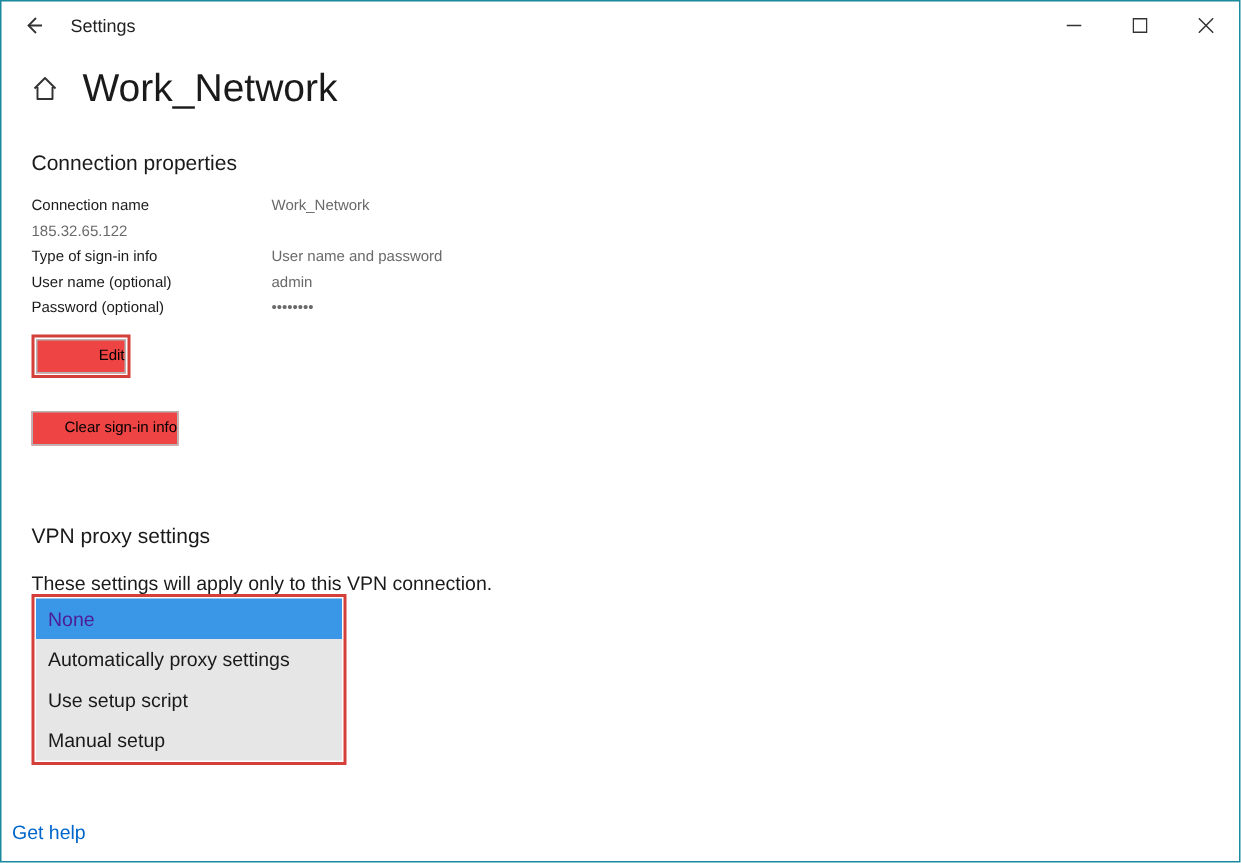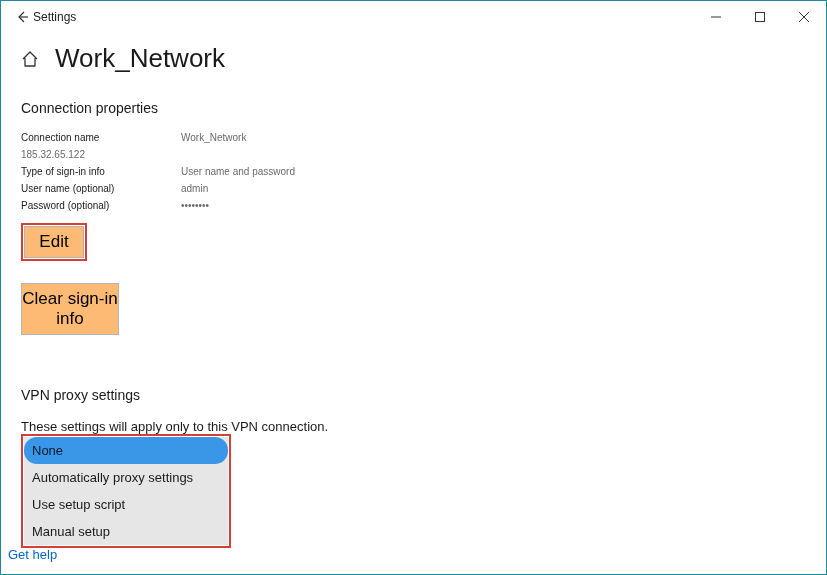--- a/index.html
+++ b/index.html
@@ -18,21 +18,21 @@
     display: flex;
     align-items: center;
     height: 32px;
     padding: 0 0 0 14px;
     font-size: 12px;
     color: #222;
   }
   .titlebar .back-area {
     display: flex;
     align-items: center;
-    gap: 4px;
+    gap: 18px;
   }
   .titlebar .back-icon svg { display: block; }
   .win-controls {
     margin-left: auto;
     display: flex;
   }
   .win-controls .ctrl {
     width: 44px;
     height: 30px;
     display: flex;
@@ -68,27 +68,27 @@
     font-size: 10px;
   }
   .prop-label {
     width: 160px;
     color: #1a1a1a;
   }
   .prop-value {
     color: #6a6a6a;
   }
   .btn {
-    background: #fdba74;
+    background: #ef4444;
     border: 1px solid #b5b5b5;
     padding: 5px 0;
     font-family: inherit;
-    font-size: 17px;
+    font-size: 10px;
     cursor: pointer;
-    text-align: center;
+    text-align: right;
   }
   .btn-edit-wrap {
     display: inline-block;
     border: 2px solid #d43f3a;
     padding: 1px;
     margin-top: 2px;
   }
   .btn-edit {
     width: 60px;
   }
@@ -109,22 +109,21 @@
     background: #e6e6e6;
     border: none;
   }
   .dropdown-item {
     padding: 6px 8px;
     font-size: 13px;
     cursor: pointer;
   }
   .dropdown-item.selected {
     background: #3a97e8;
-    color: #0f172a;
-    border-radius: 13px;
+    color: #4c1d95;
   }
   .help-link {
     color: #0066cc;
     font-size: 13px;
     position: absolute;
     bottom: 12px;
     left: 7px;
     cursor: pointer;
   }
 </style>

